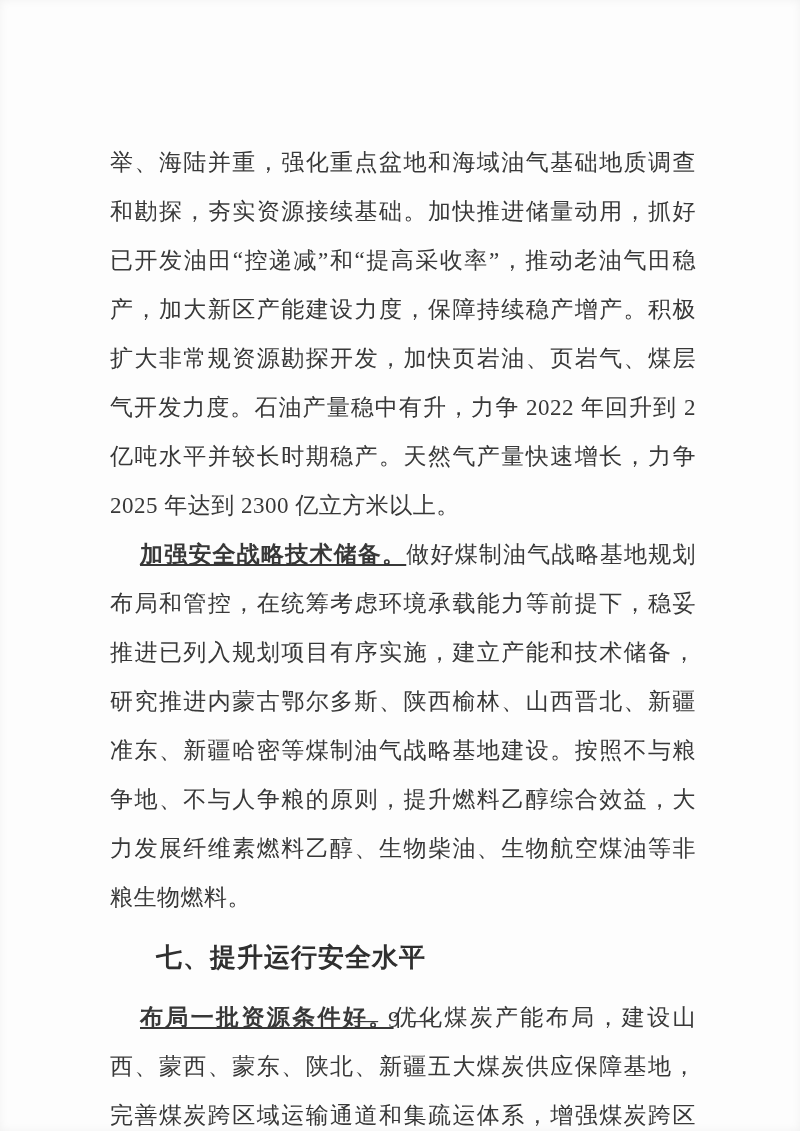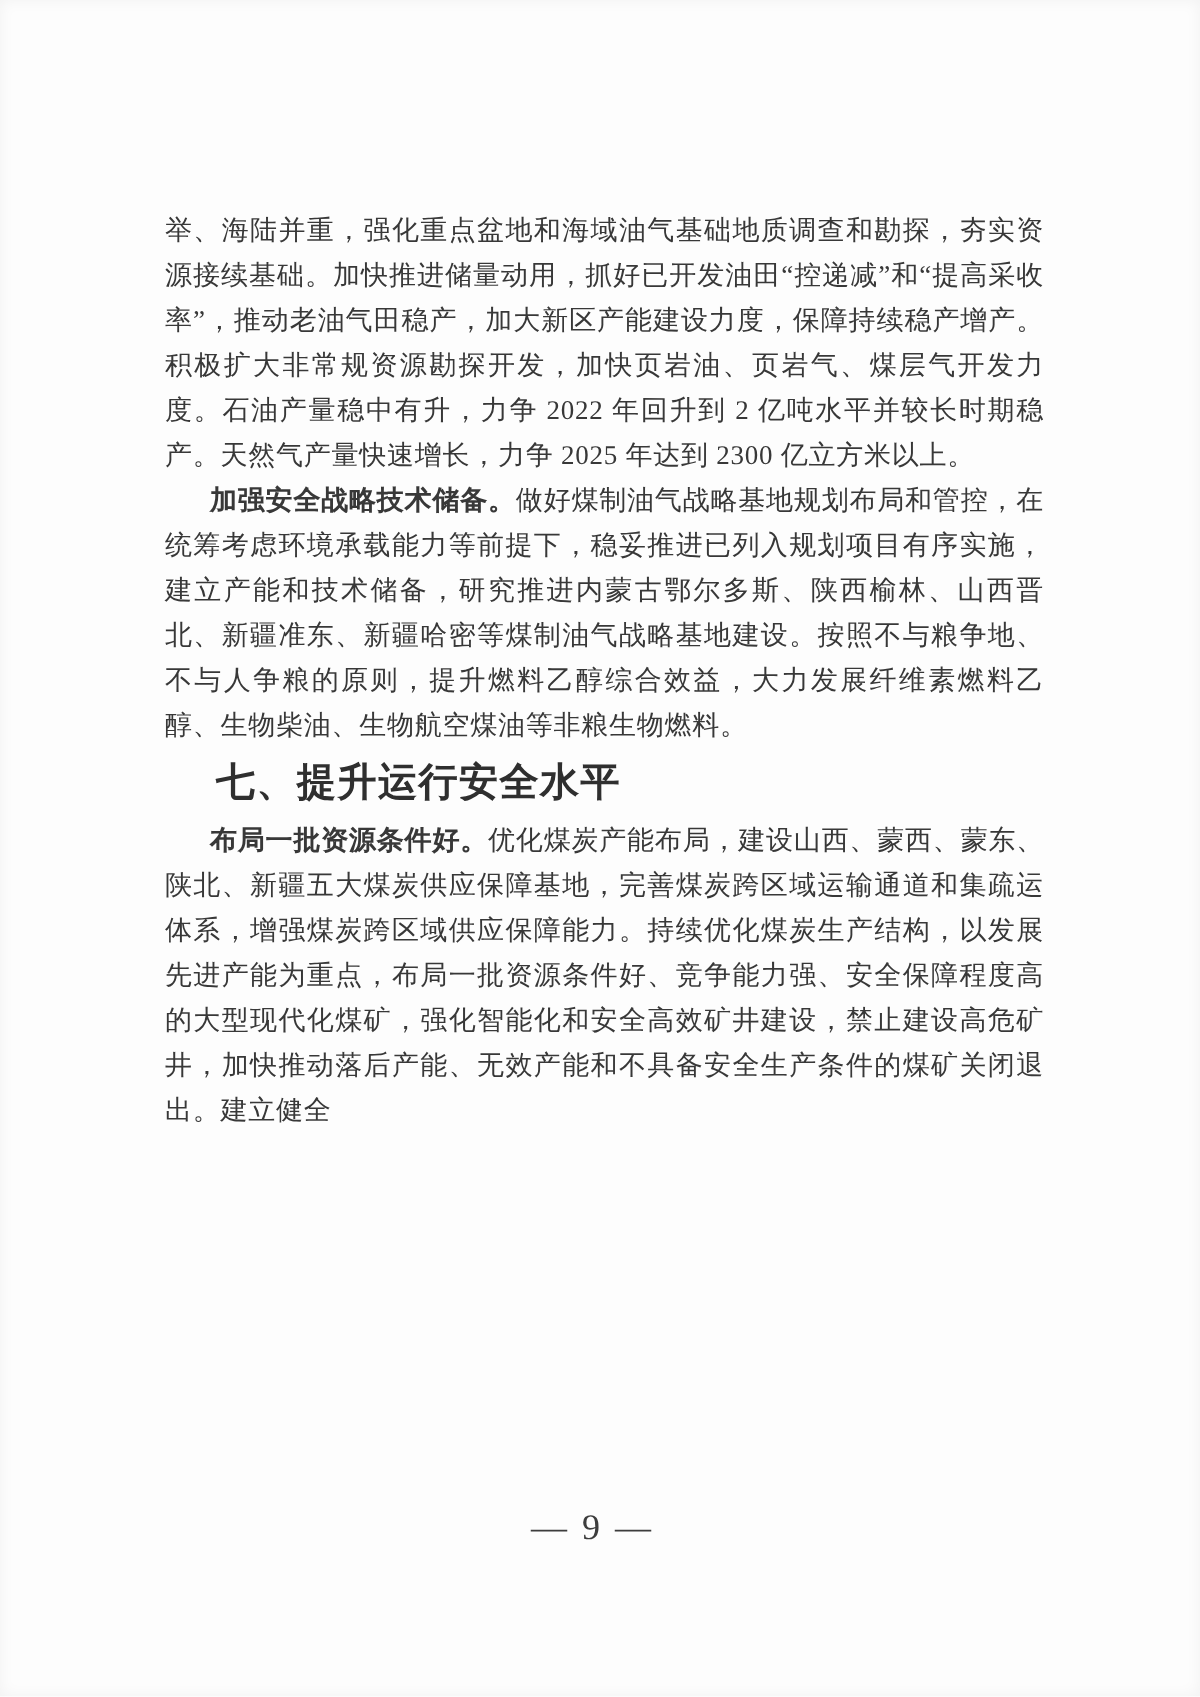--- a/index.html
+++ b/index.html
@@ -18,34 +18,35 @@
     color: #383838;
   }
   .content {
     position: absolute;
     left: 110px;
     top: 138px;
     width: 586px;
   }
   .para {
     margin: 0;
-    font-size: 18px;
-    line-height: 30px;
+    font-size: 23px;
+    line-height: 49px;
     text-align: justify;
     letter-spacing: 0.5px;
     text-indent: 30px;
   }
   .para.no-indent {
     text-indent: 0;
   }
   .para .lead {
     font-weight: bold;
+    text-decoration: underline;
   }
   .heading {
-    margin: 4px;
+    margin: 16px;
     padding-left: 30px;
     font-family: Liberation Serif, serif;
     font-weight: bold;
     font-size: 26px;
     line-height: 39.3px;
     color: #2f2f2f;
     letter-spacing: 1px;
   }
   .page-number {
     position: absolute;

